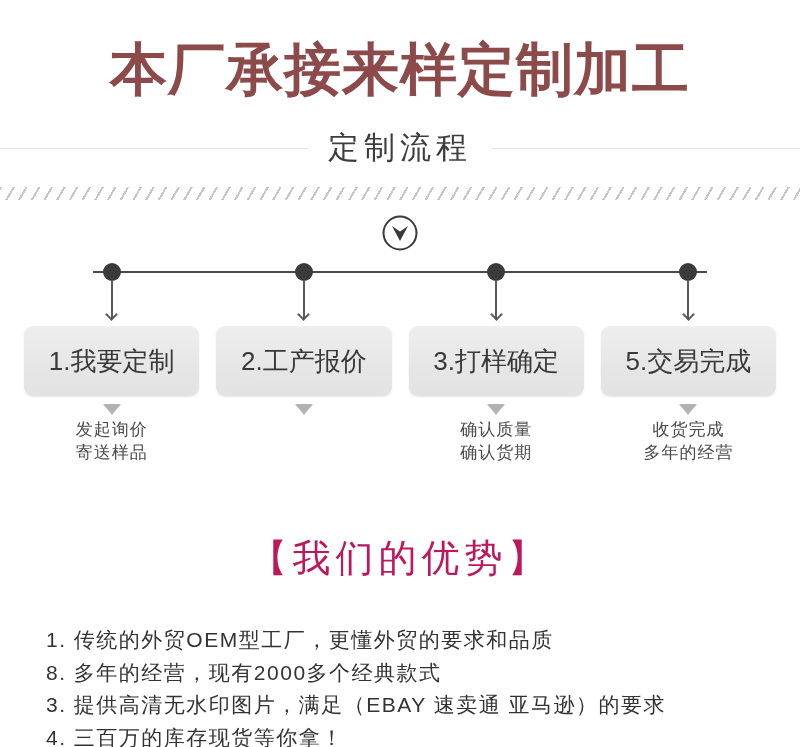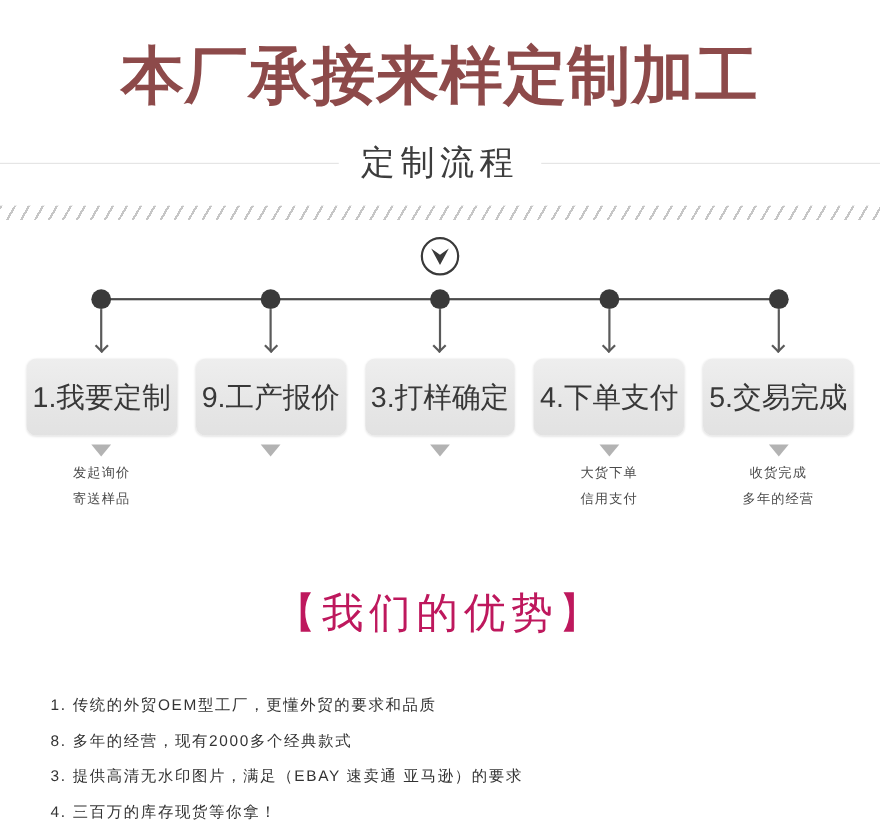--- a/index.html
+++ b/index.html
@@ -87,36 +87,36 @@
     white-space: nowrap;
   }
   .tri {
     margin-top: 8px;
     width: 0; height: 0;
     border-left: 9px solid transparent;
     border-right: 9px solid transparent;
     border-top: 11px solid #b3b3b3;
   }
   .sub { margin-top: 4px; text-align: center; }
-  .sub div { font-size: 12px; line-height: 23px; color: #4a4a4a; letter-spacing: 1px; white-space: nowrap; }
+  .sub div { font-size: 17px; line-height: 23px; color: #4a4a4a; letter-spacing: 1px; white-space: nowrap; font-family: Liberation Mono, monospace; }
 
   
   .adv-heading {
     margin-top: 71px;
     text-align: center;
     font-size: 38px;
     line-height: 44px;
     color: #be185d;
     letter-spacing: 5px;
     font-weight: 400;
     white-space: nowrap;
   }
   .adv-list { margin: 44px 0 0 46px; }
   .adv-item {
-    font-size: 14px;
+    font-size: 21px;
     line-height: 32.5px;
     color: #333333;
     letter-spacing: 1.5px;
     white-space: nowrap;
   }
 </style>
 </head>
 <body>
 
 <div class="page">
@@ -151,43 +151,36 @@
         <div class="sub">
           <div>发起询价</div>
           <div>寄送样品</div>
         </div>
       </div>
 
       <div class="step">
         <div class="dot"></div>
         <div class="v-line"></div>
         <div class="arrow-head"></div>
-        <div class="step-box">9.工产报价</div>
+        <div class="step-box">2.工产报价</div>
         <div class="tri"></div>
       </div>
 
       <div class="step">
         <div class="dot"></div>
         <div class="v-line"></div>
         <div class="arrow-head"></div>
         <div class="step-box">3.打样确定</div>
         <div class="tri"></div>
-      </div>
-
-      <div class="step">
-        <div class="dot"></div>
-        <div class="v-line"></div>
-        <div class="arrow-head"></div>
-        <div class="step-box">4.下单支付</div>
-        <div class="tri"></div>
         <div class="sub">
-          <div>大货下单</div>
-          <div>信用支付</div>
+          <div>确认质量</div>
+          <div>确认货期</div>
         </div>
       </div>
+
 
       <div class="step">
         <div class="dot"></div>
         <div class="v-line"></div>
         <div class="arrow-head"></div>
         <div class="step-box">5.交易完成</div>
         <div class="tri"></div>
         <div class="sub">
           <div>收货完成</div>
           <div>多年的经营</div>

